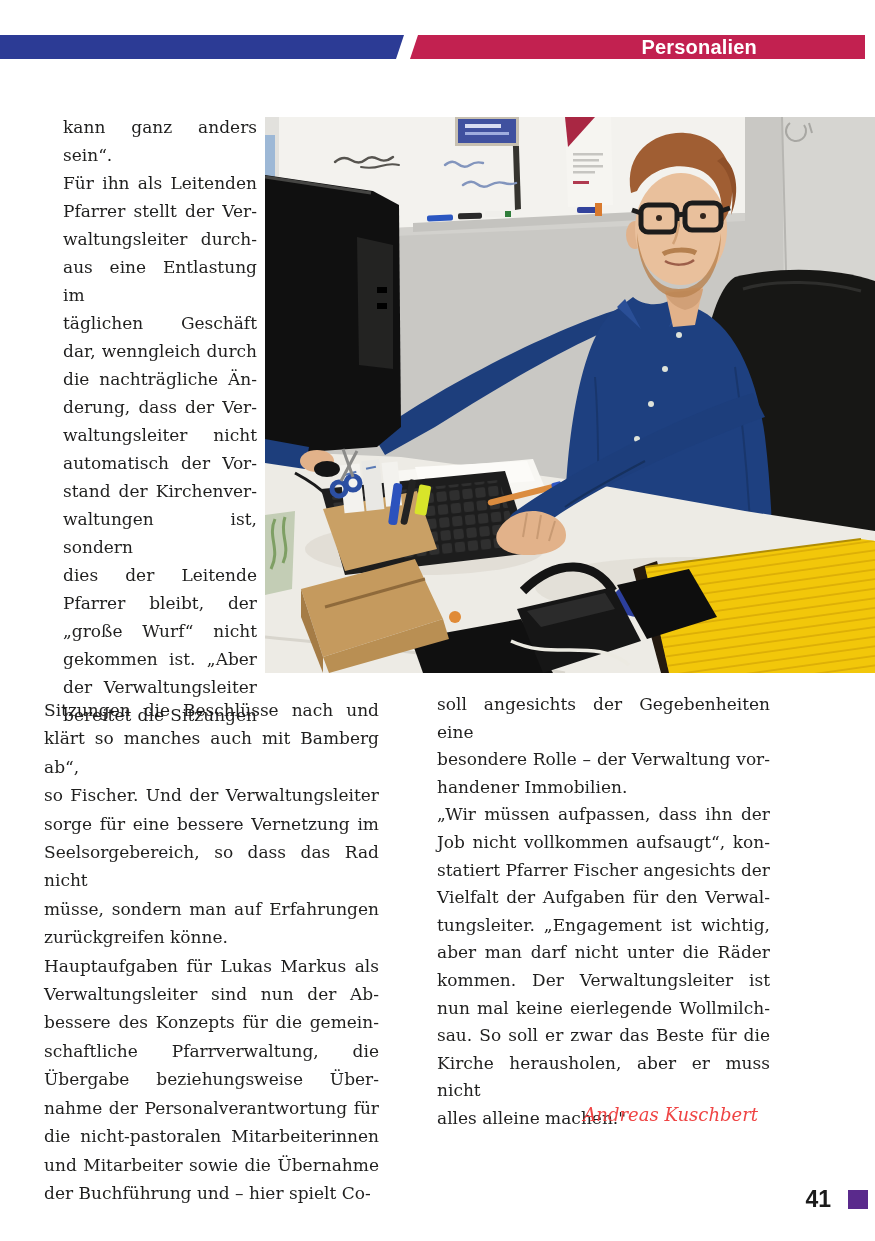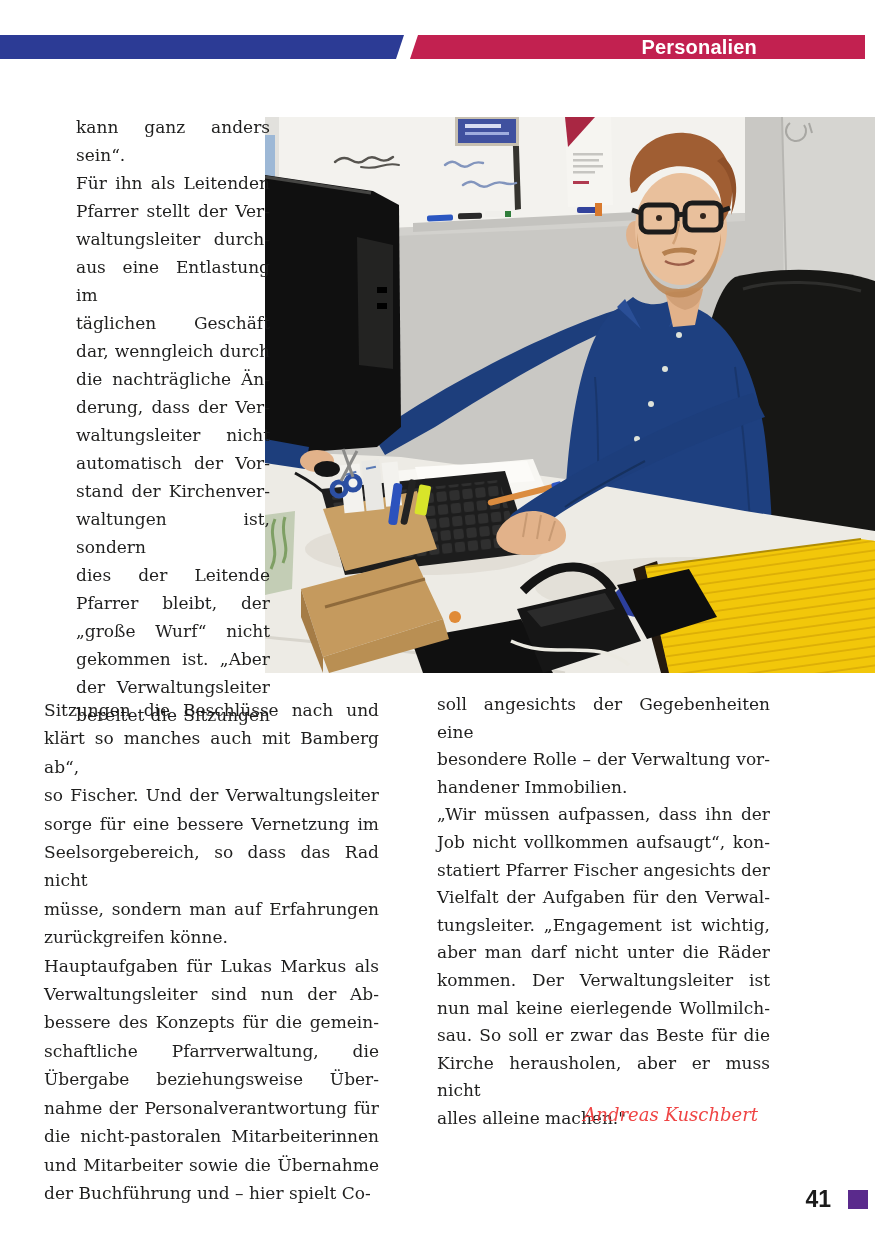--- a/index.html
+++ b/index.html
@@ -13,21 +13,21 @@
   .seg-red  { fill:var(--red,#c22150); }
   .hdr-label {
     position:absolute; top:37px; right:118px; height:21px; line-height:21px;
     font-family:"Liberation Sans", sans-serif; font-weight:bold;
     font-size:20px; color:#ffffff; letter-spacing:.2px;
   }
   
   .photo { position:absolute; left:265px; top:117px; width:610px; height:556px; }
   
   .col { position:absolute; font-size:17px; }
-  .narrow   { left:76px;  top:113px; width:194px; line-height:28px;   }
+  .narrow   { left:63px;  top:113px; width:194px; line-height:28px;   }
   .wide     { left:44px;  top:696px; width:335px; line-height:28.4px; }
   .rightcol { left:437px; top:691px; width:333px; line-height:27.6px; }
   .tl { min-height:1em; }
   .just { text-align:justify; text-align-last:justify; }
   .signature {
     position:absolute; left:437px; top:1104px; width:333px;
     text-align:right; padding-right:12px; box-sizing:border-box;
     font-style:italic; font-size:18px; color:#ef4444;
   }
   

